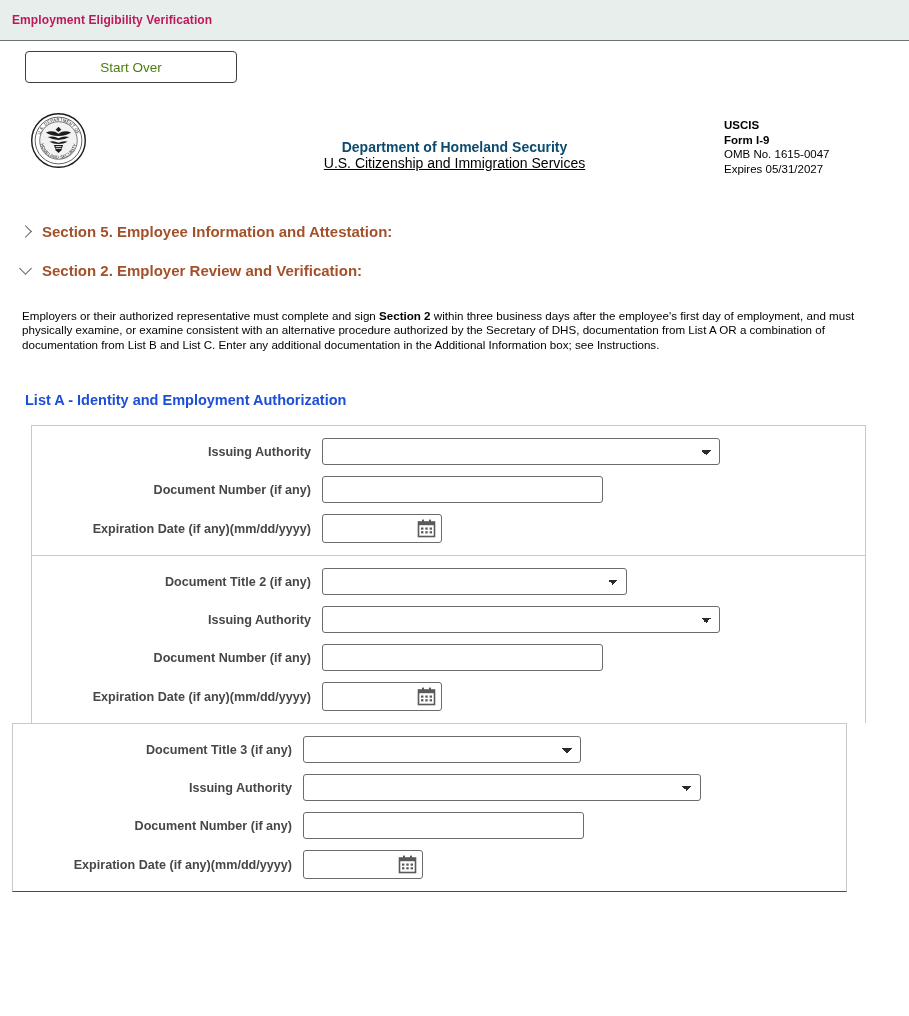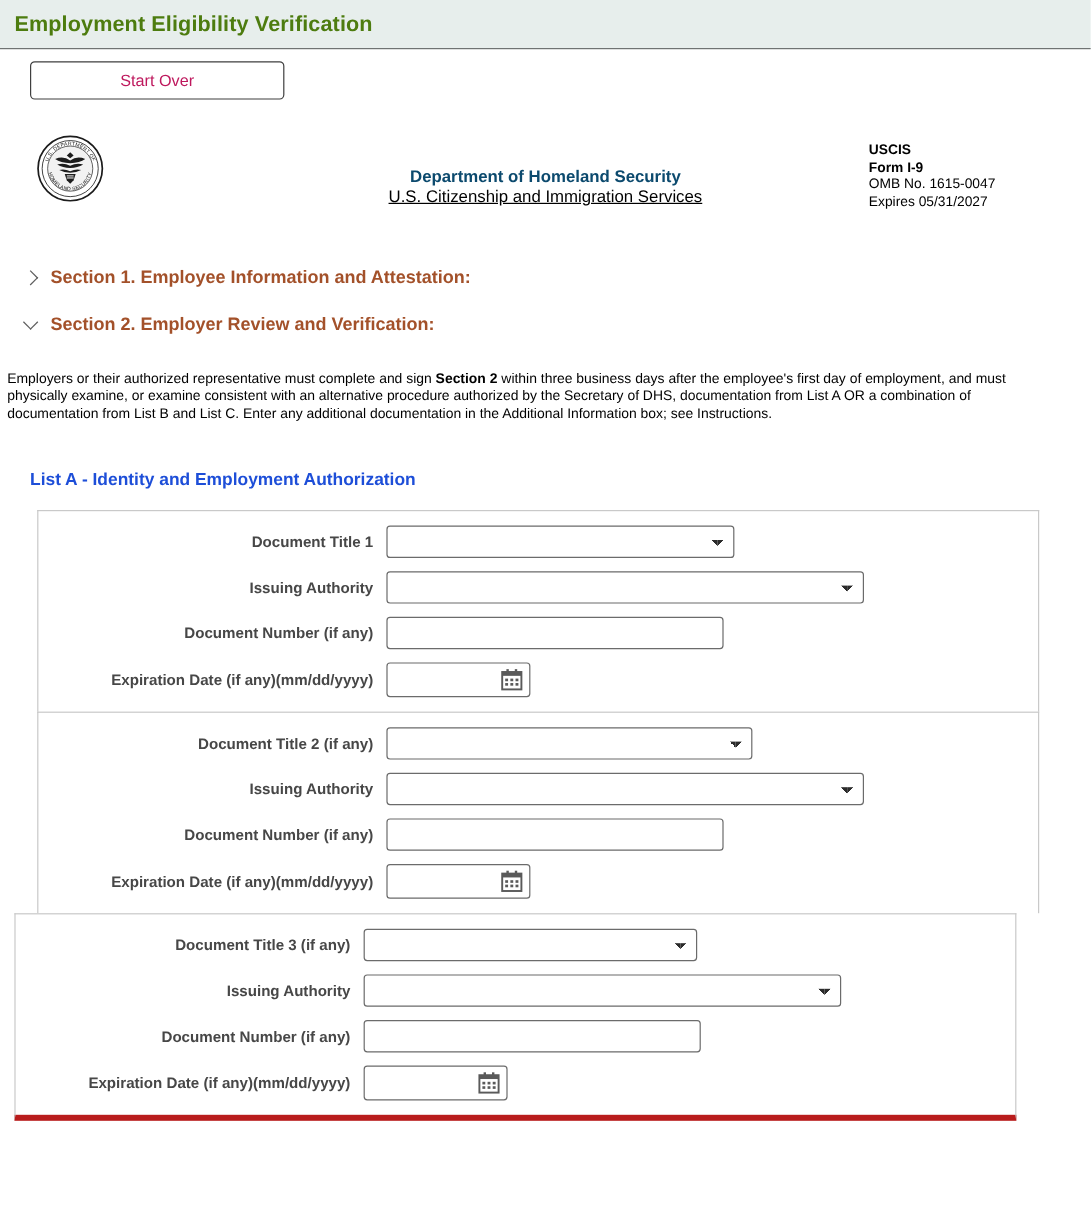--- a/index.html
+++ b/index.html
@@ -14,34 +14,34 @@
   
   .page-header {
     height: 41px;
     background: #e7eeec;
     border-bottom: 1px solid #6f7372;
     display: flex;
     align-items: center;
     padding-left: 12px;
   }
   .page-header-title {
-    font-size: 18px;
+    font-size: 12px;
     font-weight: bold;
-    color: #4d7c0f;
+    color: #be185d;
     letter-spacing: .1px;
   }
 
   
   .toolbar { padding: 10px 0 0 25px; }
   .btn-start-over {
     width: 212px; height: 32px;
     background: #ffffff;
     border: 1px solid #3f3f3f;
     border-radius: 4px;
-    color: #be185d;
+    color: #4d7c0f;
     font-size: 13.5px;
     font-family: "Liberation Sans", sans-serif;
     cursor: pointer;
     padding: 0;
   }
 
   
   .masthead {
     position: relative;
     height: 92px;
@@ -104,21 +104,21 @@
   .chev.down::before  { transform: rotate(45deg); top: 0px; }
   .section-title {
     font-size: 15px;
     font-weight: bold;
     color: #a3512a;
     white-space: nowrap;
   }
 
   
   .instructions {
-    margin: 30px 20px 0 6px;
+    margin: 30px 20px 0 22px;
     font-size: 11.6px;
     line-height: 14.4px;
     color: #000;
     max-width: 866px;
   }
   .instructions b { font-weight: bold; }
 
   
   .list-heading {
     margin: 40px 0 0 25px;
@@ -129,21 +129,21 @@
 
   
   .doc-group {
     margin: 0 0 0 31px;
     width: 835px;
     border: 1px solid #c9c9c9;
     border-bottom: none;
     padding: 12px 0 12px 0;
   }
   .doc-group.first { margin-top: 17px; }
-  .doc-group.last  { border-bottom: 5px solid #b91c1c; margin-left: 12px; }
+  .doc-group.last  { border-bottom: 1px solid #b91c1c; margin-left: 12px; }
 
   .field-row {
     display: flex;
     align-items: center;
     margin-bottom: 11px;
   }
   .field-row:last-child { margin-bottom: 0; align-items: center; }
   .field-label {
     width: 290px;
     text-align: right;
@@ -266,39 +266,33 @@
   <div class="form-meta">
     <div class="strong">USCIS</div>
     <div class="strong">Form I-9</div>
     <div>OMB No. 1615-0047</div>
     <div>Expires 05/31/2027</div>
   </div>
 </div>
 
 <div class="section-row">
   <span class="chev right"></span>
-  <span class="section-title">Section 1. Employee Information and Attestation:</span>
+  <span class="section-title">Section 5. Employee Information and Attestation:</span>
 </div>
 
 <div class="section-row sec2">
   <span class="chev down"></span>
   <span class="section-title">Section 2. Employer Review and Verification:</span>
 </div>
 
 <p class="instructions"><span>Employers or their authorized representative must complete and sign </span><b>Section 2</b><span> within three business days after the employee's first day of employment, and must physically examine, or examine consistent with an alternative procedure authorized by the Secretary of DHS, documentation from List A OR a combination of documentation from List B and List C. Enter any additional documentation in the Additional Information box; see Instructions.</span></p>
 
 <div class="list-heading">List A - Identity and Employment Authorization</div>
 
 <div class="doc-group first">
-  <div class="field-row">
-    <div class="field-label">Document Title 1</div>
-    <select class="ctl w-title1">
-      <option></option>
-    </select>
-  </div>
   <div class="field-row">
     <div class="field-label">Issuing Authority</div>
     <select class="ctl w-auth">
       <option></option>
     </select>
   </div>
   <div class="field-row">
     <div class="field-label">Document Number (if any)</div>
     <input class="ctl-text" type="text" value="" style="">
   </div>

